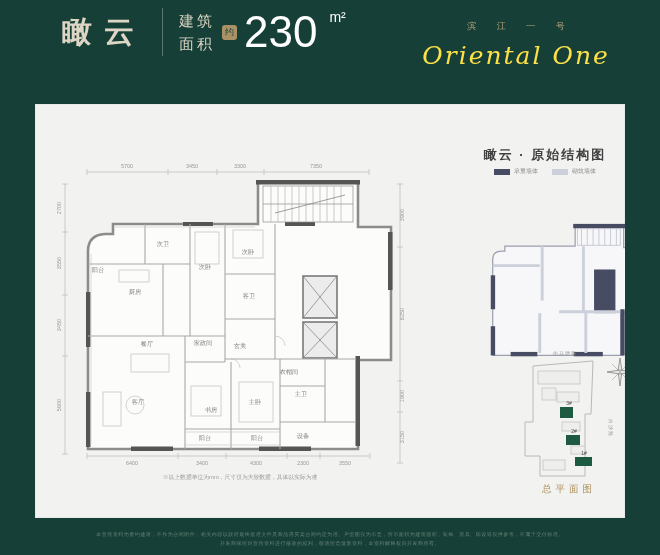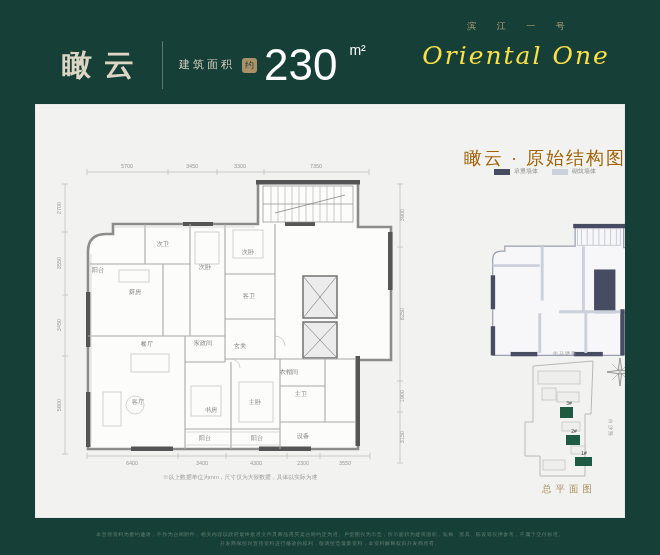--- a/index.html
+++ b/index.html
@@ -1,40 +1,40 @@
 <!DOCTYPE html>
 <html><head>
 <meta charset="utf-8">
 <style>
   html,body{margin:0;padding:0;background:#0f332c;}
   .page{position:relative;width:660px;height:555px;background:#163f37;overflow:hidden;
         font-family:"Liberation Sans",sans-serif;}
   
-  .hdr-left{position:absolute;left:62px;top:41px;display:flex;align-items:center;gap:16px;}
+  .hdr-left{position:absolute;left:62px;top:8px;display:flex;align-items:center;gap:16px;}
   .unit-name{font-family:"DejaVu Serif",serif;font-size:30px;font-weight:600;
              letter-spacing:12px;color:#ddd6c5;}
   .hdr-divider{width:1px;height:48px;background:#7d8f87;opacity:.7;}
   .area-wrap{display:flex;align-items:center;gap:7px;}
-  .area-label{display:flex;font-size:11px;line-height:1.55;
+  .area-label{display:flex;flex-direction:column;font-size:15px;line-height:1.55;
               letter-spacing:3px;color:#d9d2c1;justify-content:space-between;}
   .approx-badge{width:15px;height:15px;border-radius:3px;background:#ab9266;color:#163f37;
                 font-size:9px;display:flex;align-items:center;justify-content:center;}
   .area-num{font-family:Liberation Sans, sans-serif;font-size:44px;font-weight:400;color:#ffffff;
             line-height:1;display:flex;}
   .area-unit{font-size:14px;margin-bottom:5px;margin-left:12px;letter-spacing:0;}
   .hdr-right{position:absolute;right:44px;top:20px;width:200px;text-align:center;}
   .brand-cn{font-size:9px;letter-spacing:9px;padding-left:9px;color:#bfa87c;margin-bottom:8px;}
   .brand-en{font-family:"DejaVu Serif",serif;font-style:italic;font-size:25px;
             letter-spacing:2px;color:#fde047;}
   
   .panel{position:absolute;left:35px;top:104px;width:590px;height:414px;background:#f2f3f1;
          box-shadow:0 0 0 1px #e7eae8 inset;}
   .panel svg{position:absolute;left:0;top:0;}
   .struct-title{position:absolute;left:425px;top:42px;width:170px;text-align:center;
-                font-size:18px;font-weight:normal;letter-spacing:2px;color:#a16207;}
+                font-size:13px;font-weight:bold;letter-spacing:2px;color:#404040;}
   .legend{position:absolute;left:425px;top:63px;width:170px;display:flex;gap:14px;
           justify-content:center;align-items:center;}
   .legend-item{display:flex;align-items:center;gap:4px;font-size:6px;color:#8d8d8d;}
   .sw{width:16px;height:6px;display:inline-block;}
   .sw1{background:#474c63;} .sw2{background:#ccd0da;}
   
   text{font-family:"Liberation Sans",sans-serif;}
   .dim{font-size:5.5px;fill:#9a9a9a;text-anchor:middle;}
   .room{font-size:6.2px;fill:#858585;text-anchor:middle;}
   .note-t{font-size:5.8px;fill:#9a9a9a;text-anchor:middle;}

